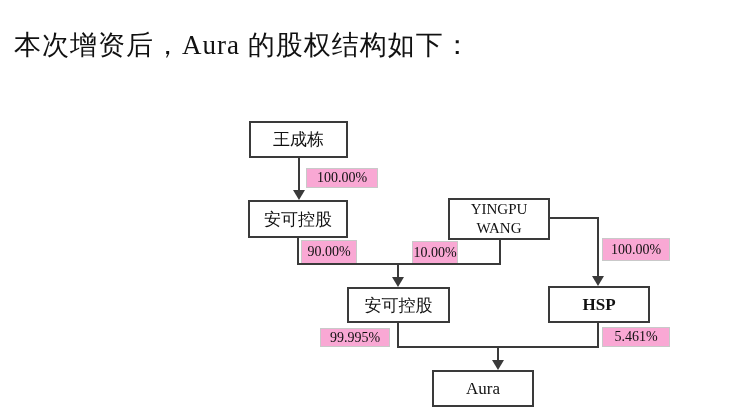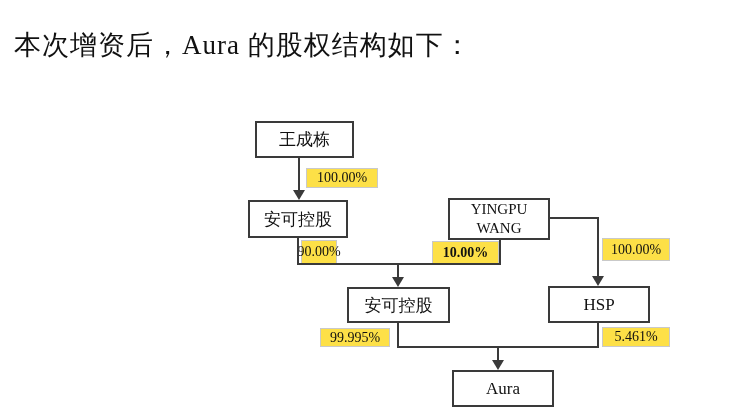--- a/index.html
+++ b/index.html
@@ -9,35 +9,35 @@
   }
   .title{
     position:absolute;left:14px;top:27px;font-size:27px;letter-spacing:1px;white-space:nowrap;
   }
   
   .node{
     position:absolute;box-sizing:border-box;border:2px solid #3a3a3a;background:#fff;
     display:flex;align-items:center;justify-content:center;text-align:center;
     font-size:17px;line-height:19px;
   }
-  .n-wang  {left:255px;top:121px;width:99px;height:37px;}
+  .n-wang  {left:249px;top:121px;width:99px;height:37px;}
   .n-hainan{left:248px;top:200px;width:100px;height:38px;}
   .n-yingpu{left:448px;top:198px;width:102px;height:42px;font-size:15px;line-height:19px;padding:0 10px;}
   .n-anke  {left:347px;top:287px;width:103px;height:36px;text-align:center;}
-  .n-hsp   {left:548px;top:286px;width:102px;height:37px;}
-  .n-aura  {left:452px;top:370px;width:102px;height:37px;}
+  .n-hsp   {left:548px;top:286px;width:102px;height:37px;font-weight:bold;}
+  .n-aura  {left:432px;top:370px;width:102px;height:37px;}
   
   .pct{
-    position:absolute;box-sizing:border-box;border:1px solid #c9c9c9;background:#fde047;
+    position:absolute;box-sizing:border-box;border:1px solid #c9c9c9;background:#f9a8d4;
     display:flex;align-items:center;justify-content:center;
     font-size:14px;white-space:nowrap;
   }
   .p-wang-hainan{left:306px;top:168px;width:72px;height:20px;}
-  .p-90  {left:301px;top:240px;width:36px;height:24px;}
-  .p-10  {left:432px;top:241px;width:67px;height:23px;font-weight:bold;}
+  .p-90  {left:301px;top:240px;width:56px;height:24px;}
+  .p-10  {left:412px;top:241px;width:46px;height:23px;}
   .p-100r{left:602px;top:238px;width:68px;height:23px;}
   .p-99995{left:320px;top:328px;width:70px;height:19px;}
   .p-0005 {left:602px;top:327px;width:68px;height:20px;}
   
   .seg{position:absolute;background:#3a3a3a;}
   .c1 {left:298px;top:158px;width:2px;height:33px;}
   .c2 {left:297px;top:238px;width:2px;height:27px;}
   .c3 {left:499px;top:240px;width:2px;height:25px;}
   .c4 {left:297px;top:263px;width:204px;height:2px;}
   .c5 {left:397px;top:265px;width:2px;height:13px;}

